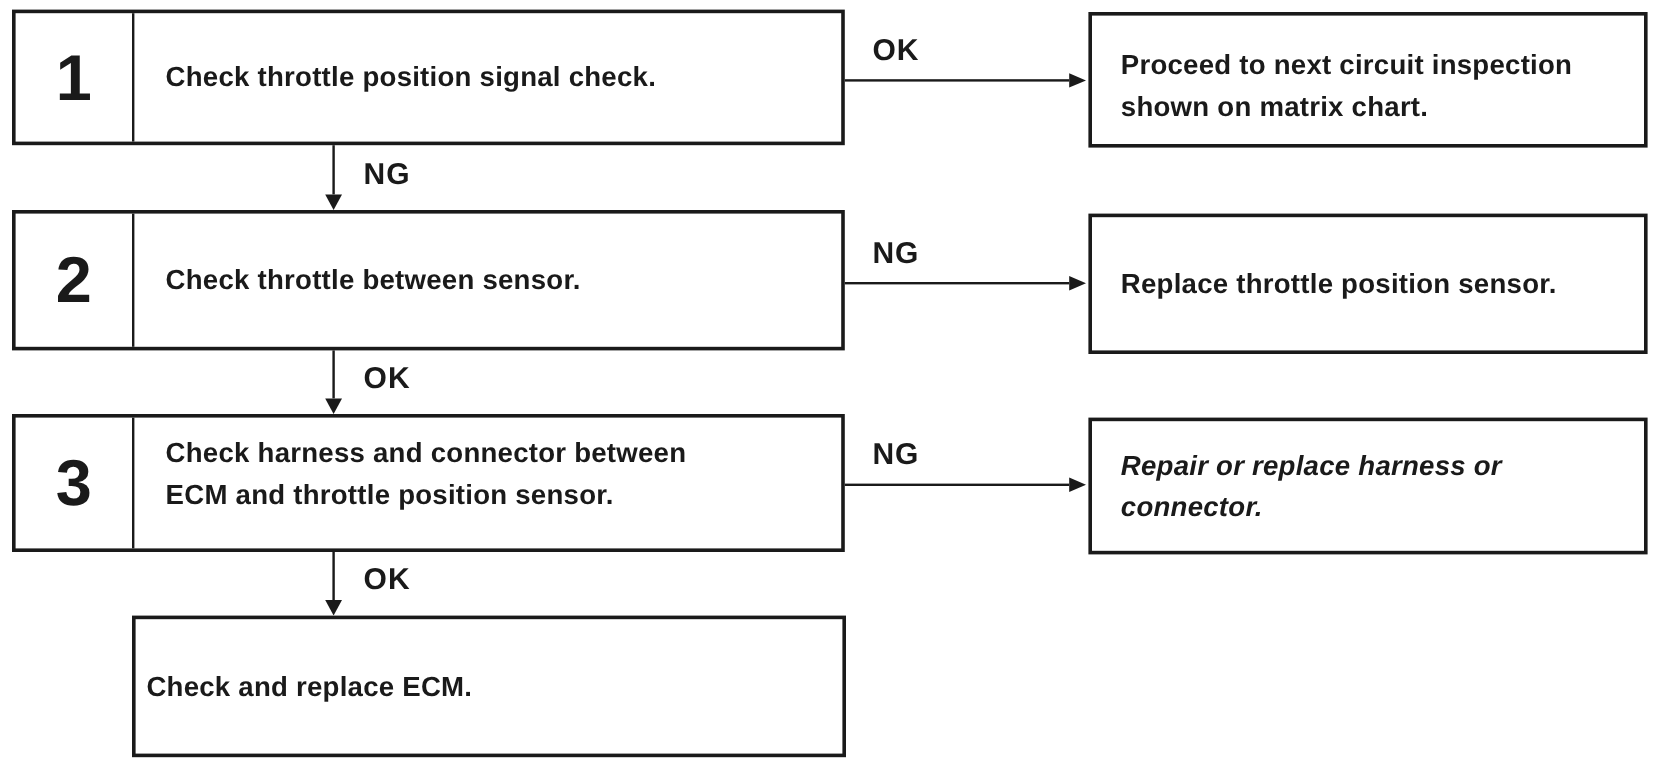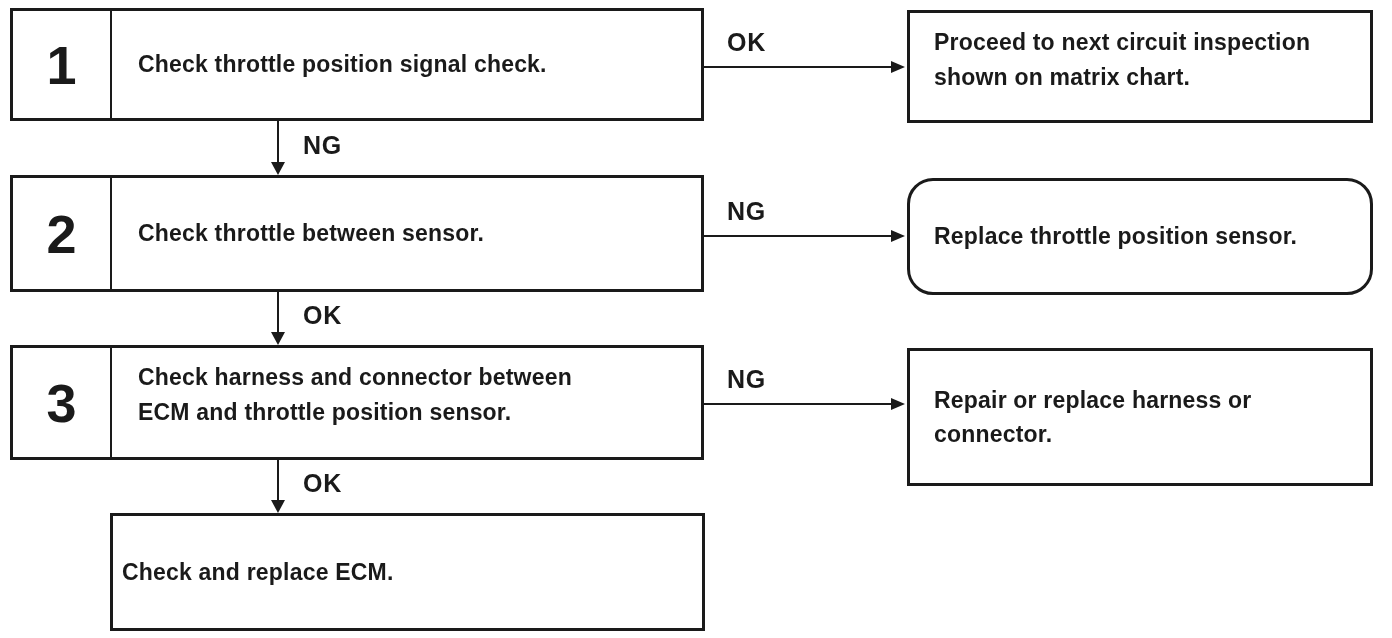--- a/index.html
+++ b/index.html
@@ -49,21 +49,21 @@
     position: absolute;
     left: 907px;
     width: 466px;
     border: 3px solid var(--ink, #1a1a1a);
     box-sizing: border-box;
     background: var(--paper, #ffffff);
     display: flex;
     align-items: center;
     padding: 0 12px 0 24px;
   }
-  .rbox.top-align { align-items: flex-start; padding-top: 12px; }
+  .rbox.top-align { align-items: flex-start; padding-top: 24px; }
   .fbox {
     position: absolute;
     left: 110px;
     top: 513px;
     width: 595px;
     height: 118px;
     border: 3px solid var(--ink, #1a1a1a);
     box-sizing: border-box;
     background: var(--paper, #ffffff);
     display: flex;
@@ -128,35 +128,35 @@
   <div class="alabel" style="left:303px; top:131px;">NG</div>
 
   <div class="sbox" style="top:175px; height:117px;">
     <div class="num">2</div>
     <div class="scontent">
       <div class="slabel">Check throttle between sensor.</div>
     </div>
   </div>
   <div class="hline" style="left:704px; top:235px; width:187px;"></div>
   <div class="alabel" style="left:727px; top:197px;">NG</div>
-  <div class="rbox" style="top:178px; height:117px;border-radius:26px;">
+  <div class="rbox" style="top:178px; height:117px;">
     <div class="rlabel">Replace throttle position sensor.</div>
   </div>
   <div class="vline" style="left:277px; top:292px; height:40px;"></div>
   <div class="alabel" style="left:303px; top:301px;">OK</div>
 
   <div class="sbox" style="top:345px; height:115px;">
     <div class="num">3</div>
     <div class="scontent top-align">
       <div class="slabel w-limit">Check harness and connector between ECM and throttle position sensor.</div>
     </div>
   </div>
   <div class="hline" style="left:704px; top:403px; width:187px;"></div>
   <div class="alabel" style="left:727px; top:365px;">NG</div>
-  <div class="rbox" style="top:348px; height:138px;">
+  <div class="rbox" style="top:348px; height:114px;font-style:italic;">
     <div class="rlabel">Repair or replace harness or connector.</div>
   </div>
   <div class="vline" style="left:277px; top:460px; height:40px;"></div>
   <div class="alabel" style="left:303px; top:469px;">OK</div>
 
   <div class="fbox">
     <div class="flabel">Check and replace ECM.</div>
   </div>
 
 </div>

